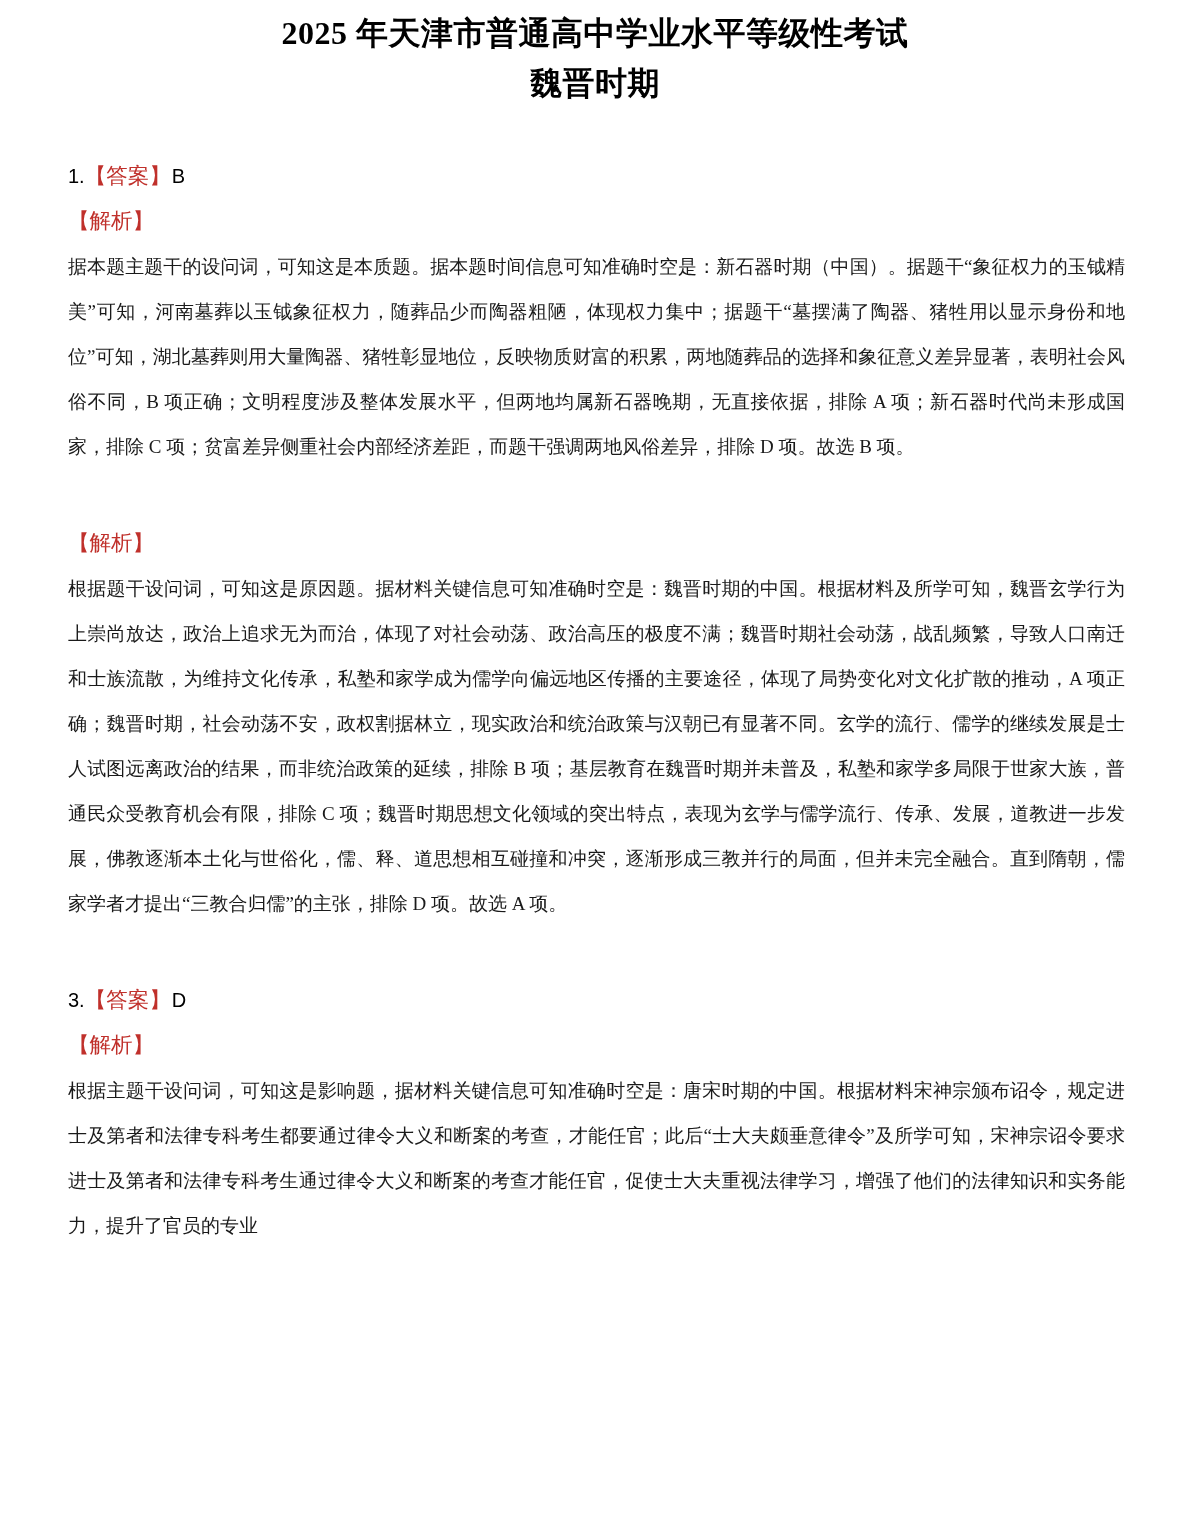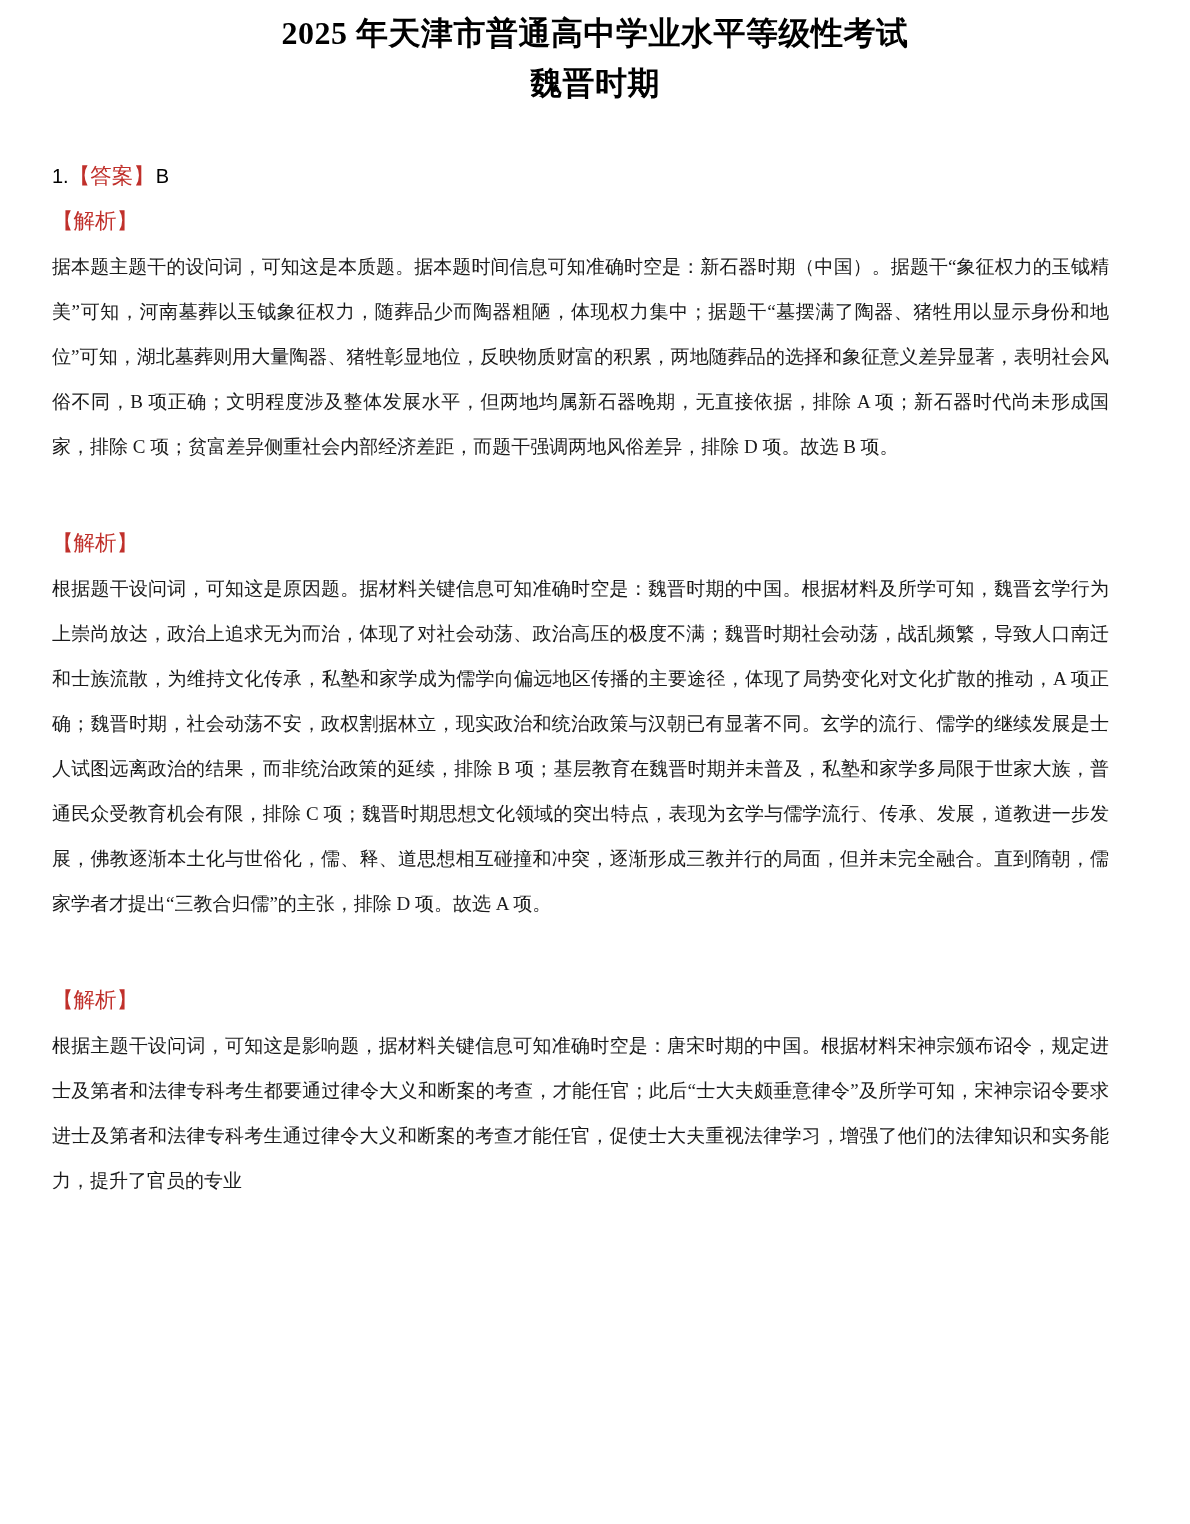--- a/index.html
+++ b/index.html
@@ -34,21 +34,21 @@
     margin: 0;
     padding-top: 8px;
   }
   .doc-title .line1 { display: block; }
   .doc-title .line2 { display: block; }
 
   .title-spacer { height: 46px; }
 
   
   .content {
-    margin-left: 52px;
+    margin-left: 68px;
     margin-right: 65px;
     width: 1057px;
     box-sizing: border-box;
   }
 
   
   .qa-block {
     margin-bottom: 52px;
   }
   .qa-block:last-child { margin-bottom: 0; }
@@ -119,20 +119,23 @@
     </div>
 
     <div class="qa-block">
       <div class="analysis-line">
         <span class="tag-red">【解析】</span>
       </div>
       <p class="body-text">根据题干设问词，可知这是原因题。据材料关键信息可知准确时空是：魏晋时期的中国。根据材料及所学可知，魏晋玄学行为上崇尚放达，政治上追求无为而治，体现了对社会动荡、政治高压的极度不满；魏晋时期社会动荡，战乱频繁，导致人口南迁和士族流散，为维持文化传承，私塾和家学成为儒学向偏远地区传播的主要途径，体现了局势变化对文化扩散的推动，A 项正确；魏晋时期，社会动荡不安，政权割据林立，现实政治和统治政策与汉朝已有显著不同。玄学的流行、儒学的继续发展是士人试图远离政治的结果，而非统治政策的延续，排除 B 项；基层教育在魏晋时期并未普及，私塾和家学多局限于世家大族，普通民众受教育机会有限，排除 C 项；魏晋时期思想文化领域的突出特点，表现为玄学与儒学流行、传承、发展，道教进一步发展，佛教逐渐本土化与世俗化，儒、释、道思想相互碰撞和冲突，逐渐形成三教并行的局面，但并未完全融合。直到隋朝，儒家学者才提出“三教合归儒”的主张，排除 D 项。故选 A 项。</p>
     </div>
 
     <div class="qa-block">
+      <div class="answer-line">
+        <span class="q-num">3.</span><span class="tag-red">【答案】</span><span class="answer-letter">D</span>
+      </div>
       <div class="analysis-line">
         <span class="tag-red">【解析】</span>
       </div>
       <p class="body-text">根据主题干设问词，可知这是影响题，据材料关键信息可知准确时空是：唐宋时期的中国。根据材料宋神宗颁布诏令，规定进士及第者和法律专科考生都要通过律令大义和断案的考查，才能任官；此后“士大夫颇垂意律令”及所学可知，宋神宗诏令要求进士及第者和法律专科考生通过律令大义和断案的考查才能任官，促使士大夫重视法律学习，增强了他们的法律知识和实务能力，提升了官员的专业</p>
     </div>
 
   </div>
 </div>
 
 </body></html>

